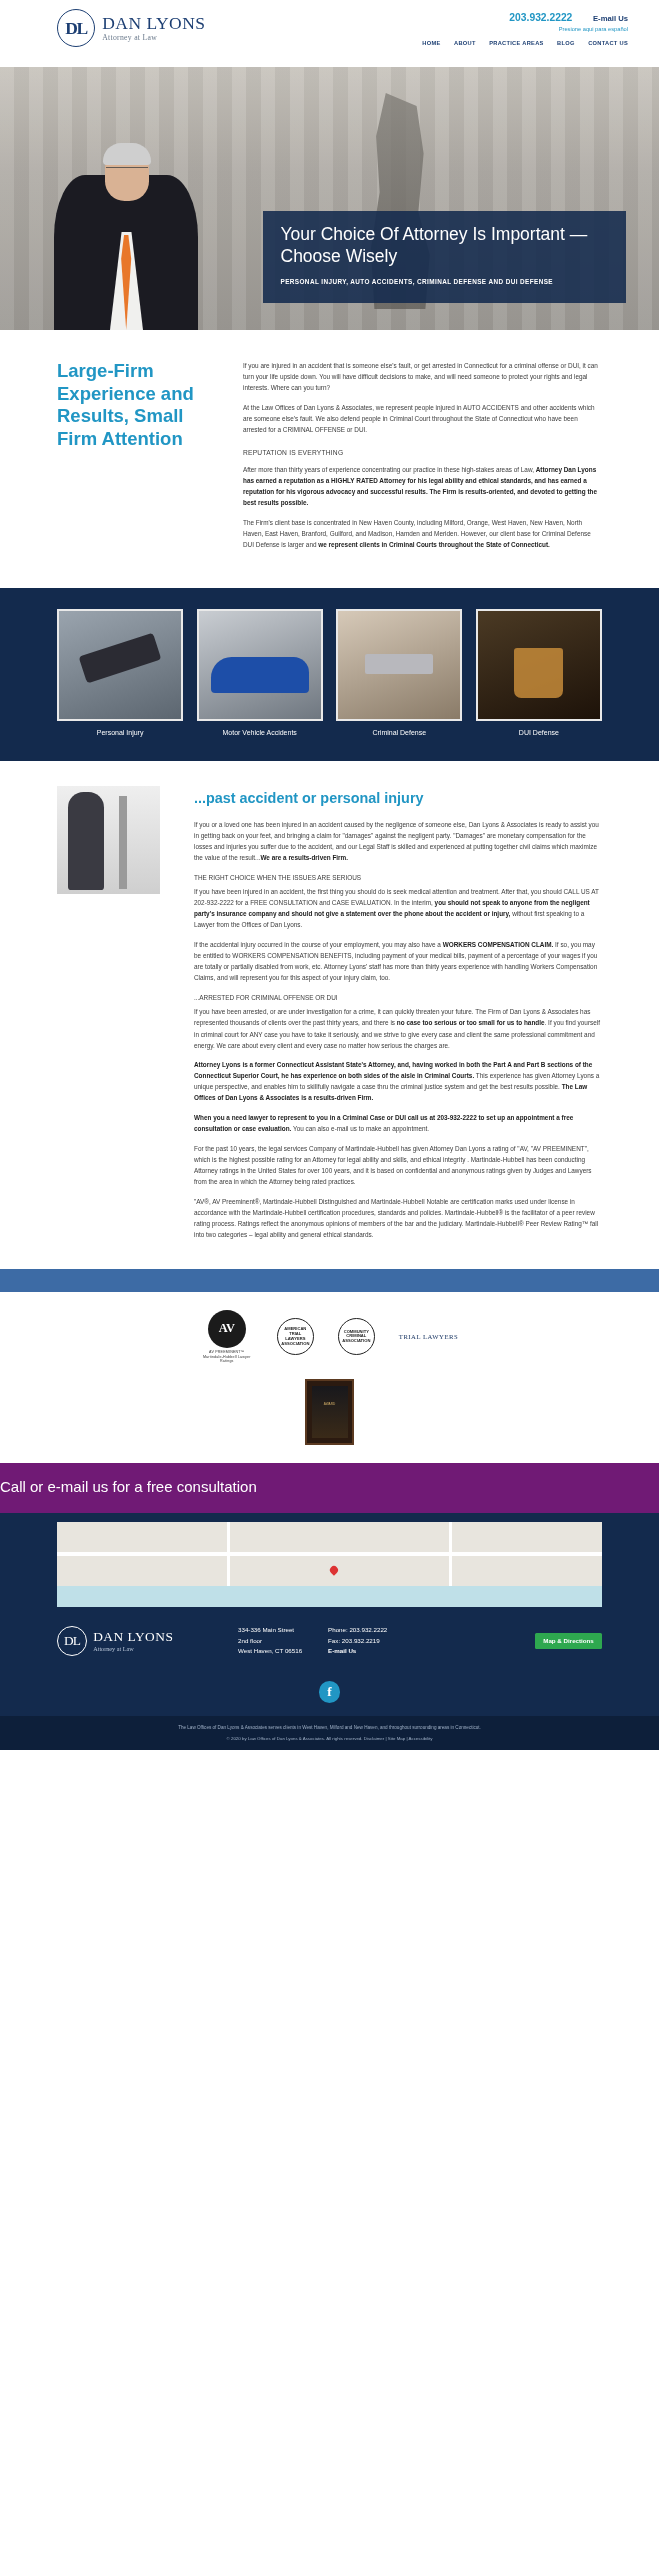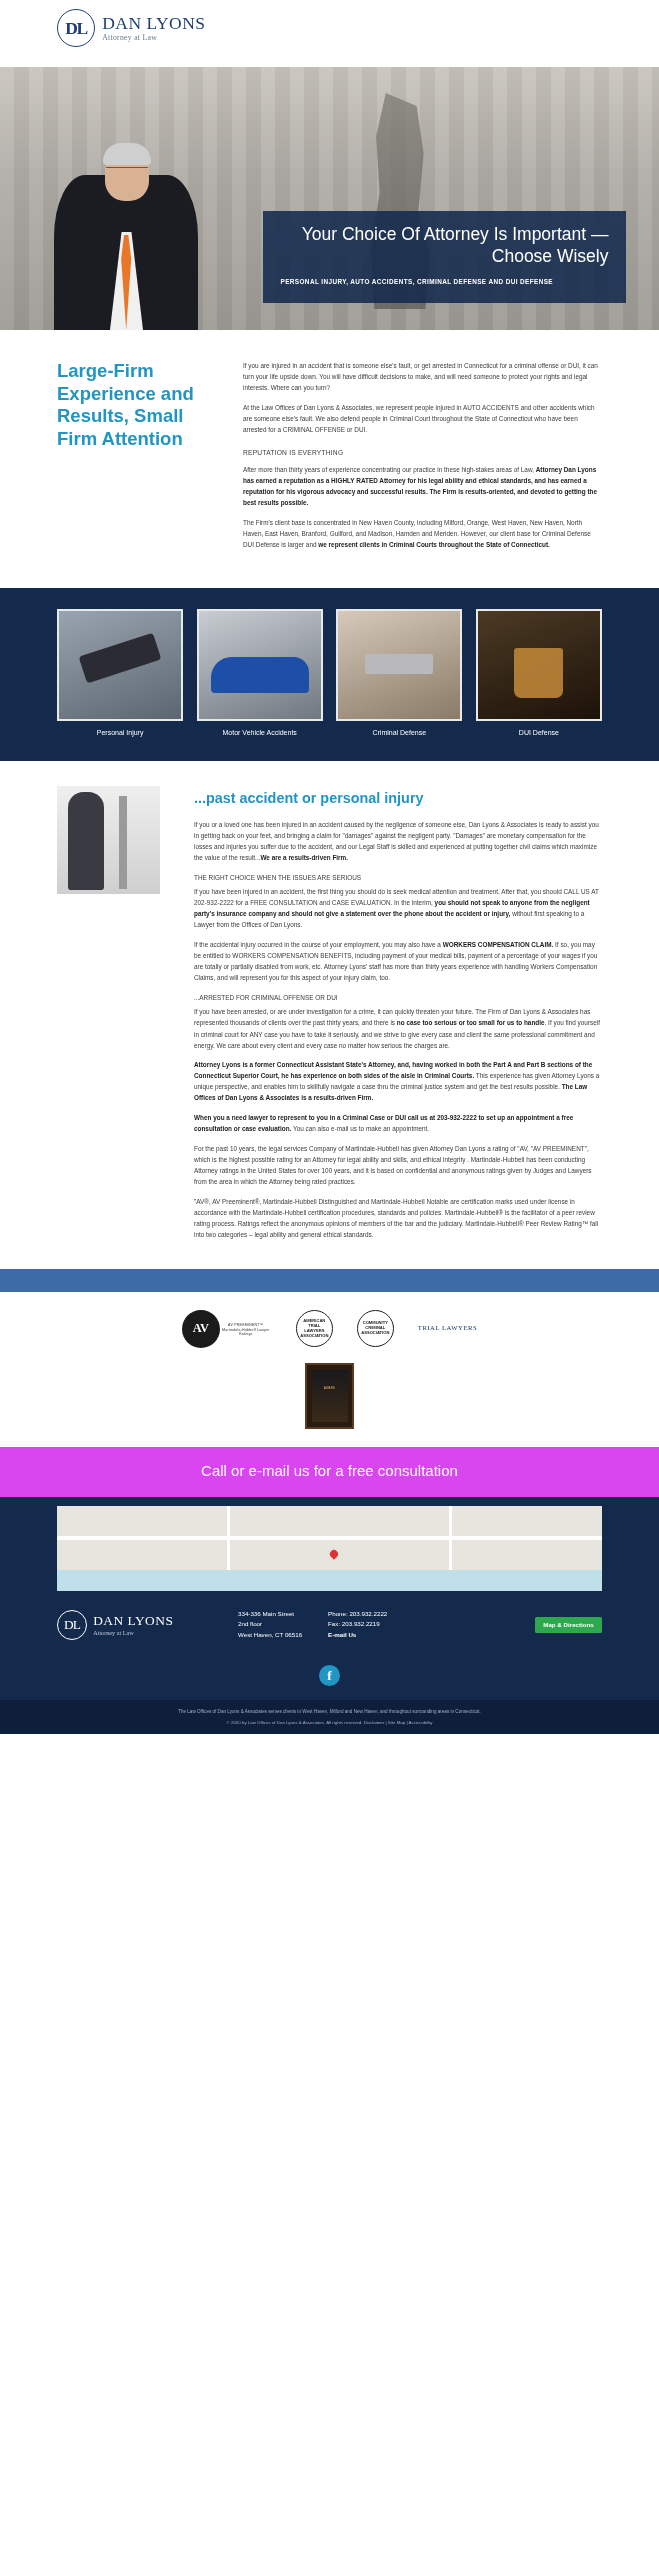--- a/index.html
+++ b/index.html
@@ -144,21 +144,20 @@
     width: 363px;
     background: rgba(19,42,77,0.88);
     color: #fff;
     padding: 13.4px 17.5px 14.4px 17.5px;
   }
   .hero-caption h1 {
     font-size: 17.5px;
     font-weight: normal;
     line-height: 1.25;
     margin-bottom: 9.3px;
-    text-align: right;
   }
   .hero-caption .sub {
     font-size: 6.4px;
     font-weight: bold;
     letter-spacing: 0.4px;
     line-height: 1.7;
   }
 
   
   .intro {
@@ -276,21 +275,21 @@
   .awards-top-bar { background: #3d6ba5; height: 23px; }
   .awards {
     background: #fff;
     padding: 17.5px 57px 10.3px 57px;
     display: flex;
     align-items: center;
     justify-content: center;
     gap: 24px;
   }
   .badge {
-    display: flex; flex-direction: row; align-items: center; justify-content: flex-start;
+    display: flex; flex-direction: column; align-items: center; justify-content: flex-start;
     text-align: center;
   }
   .badge-circle {
     width: 38px; height: 38px; border-radius: 50%;
     background: #1b1b1b; color: #fff;
     display: flex; align-items: center; justify-content: center;
     font-family: "Liberation Serif", serif;
     font-size: 12.4px; font-weight: bold;
   }
   .badge-cap { font-size: 3.6px; color: #333; margin-top: 2.1px; letter-spacing: 0.2px; max-width: 52px; line-height: 1.3;}
@@ -314,23 +313,23 @@
     display:flex;align-items:center;justify-content:center;
   }
   .plaque-inner {
     width: 36px; height: 52px;
     background: linear-gradient(180deg,#18181c,#3a2a18);
     color: #d8b36a; font-size: 3.1px; text-align: center; padding-top: 15.5px;
   }
 
   
   .cta {
-    background: #d946ef;
+    background: #701a75;
     color: #fff;
-    text-align: center;
+    text-align: left;
     padding: 15.5px 0 17.5px 0;
     font-size: 15px;
   }
 
   
   .map {
     height: 85px;
     background: #e8e5de;
     position: relative;
     overflow: hidden;
@@ -412,20 +411,34 @@
 <div class="page">
 
   <div class="header">
     <div class="logo-block">
       <div class="logo-mark">DL</div>
       <div class="logo-text">
         <div class="firm">DAN LYONS</div>
         <div class="tagline">Attorney at Law</div>
       </div>
     </div>
+    <div class="header-right">
+      <div class="header-contact">
+        <div class="phone-top">203.932.2222</div>
+        <div class="email-top">E-mail Us</div>
+      </div>
+      <div class="espanol">Presione aqui para español</div>
+      <div class="nav">
+        <span>HOME</span>
+        <span>ABOUT</span>
+        <span>PRACTICE AREAS</span>
+        <span>BLOG</span>
+        <span>CONTACT US</span>
+      </div>
+    </div>
   </div>
 
   <div class="hero">
     <div class="hero-bg-cols"></div>
     <div class="hero-statue"></div>
     <div class="hero-attorney">
       <div class="att-suit"></div>
       <div class="att-shirt"></div>
       <div class="att-tie"></div>
       <div class="att-head"></div>

